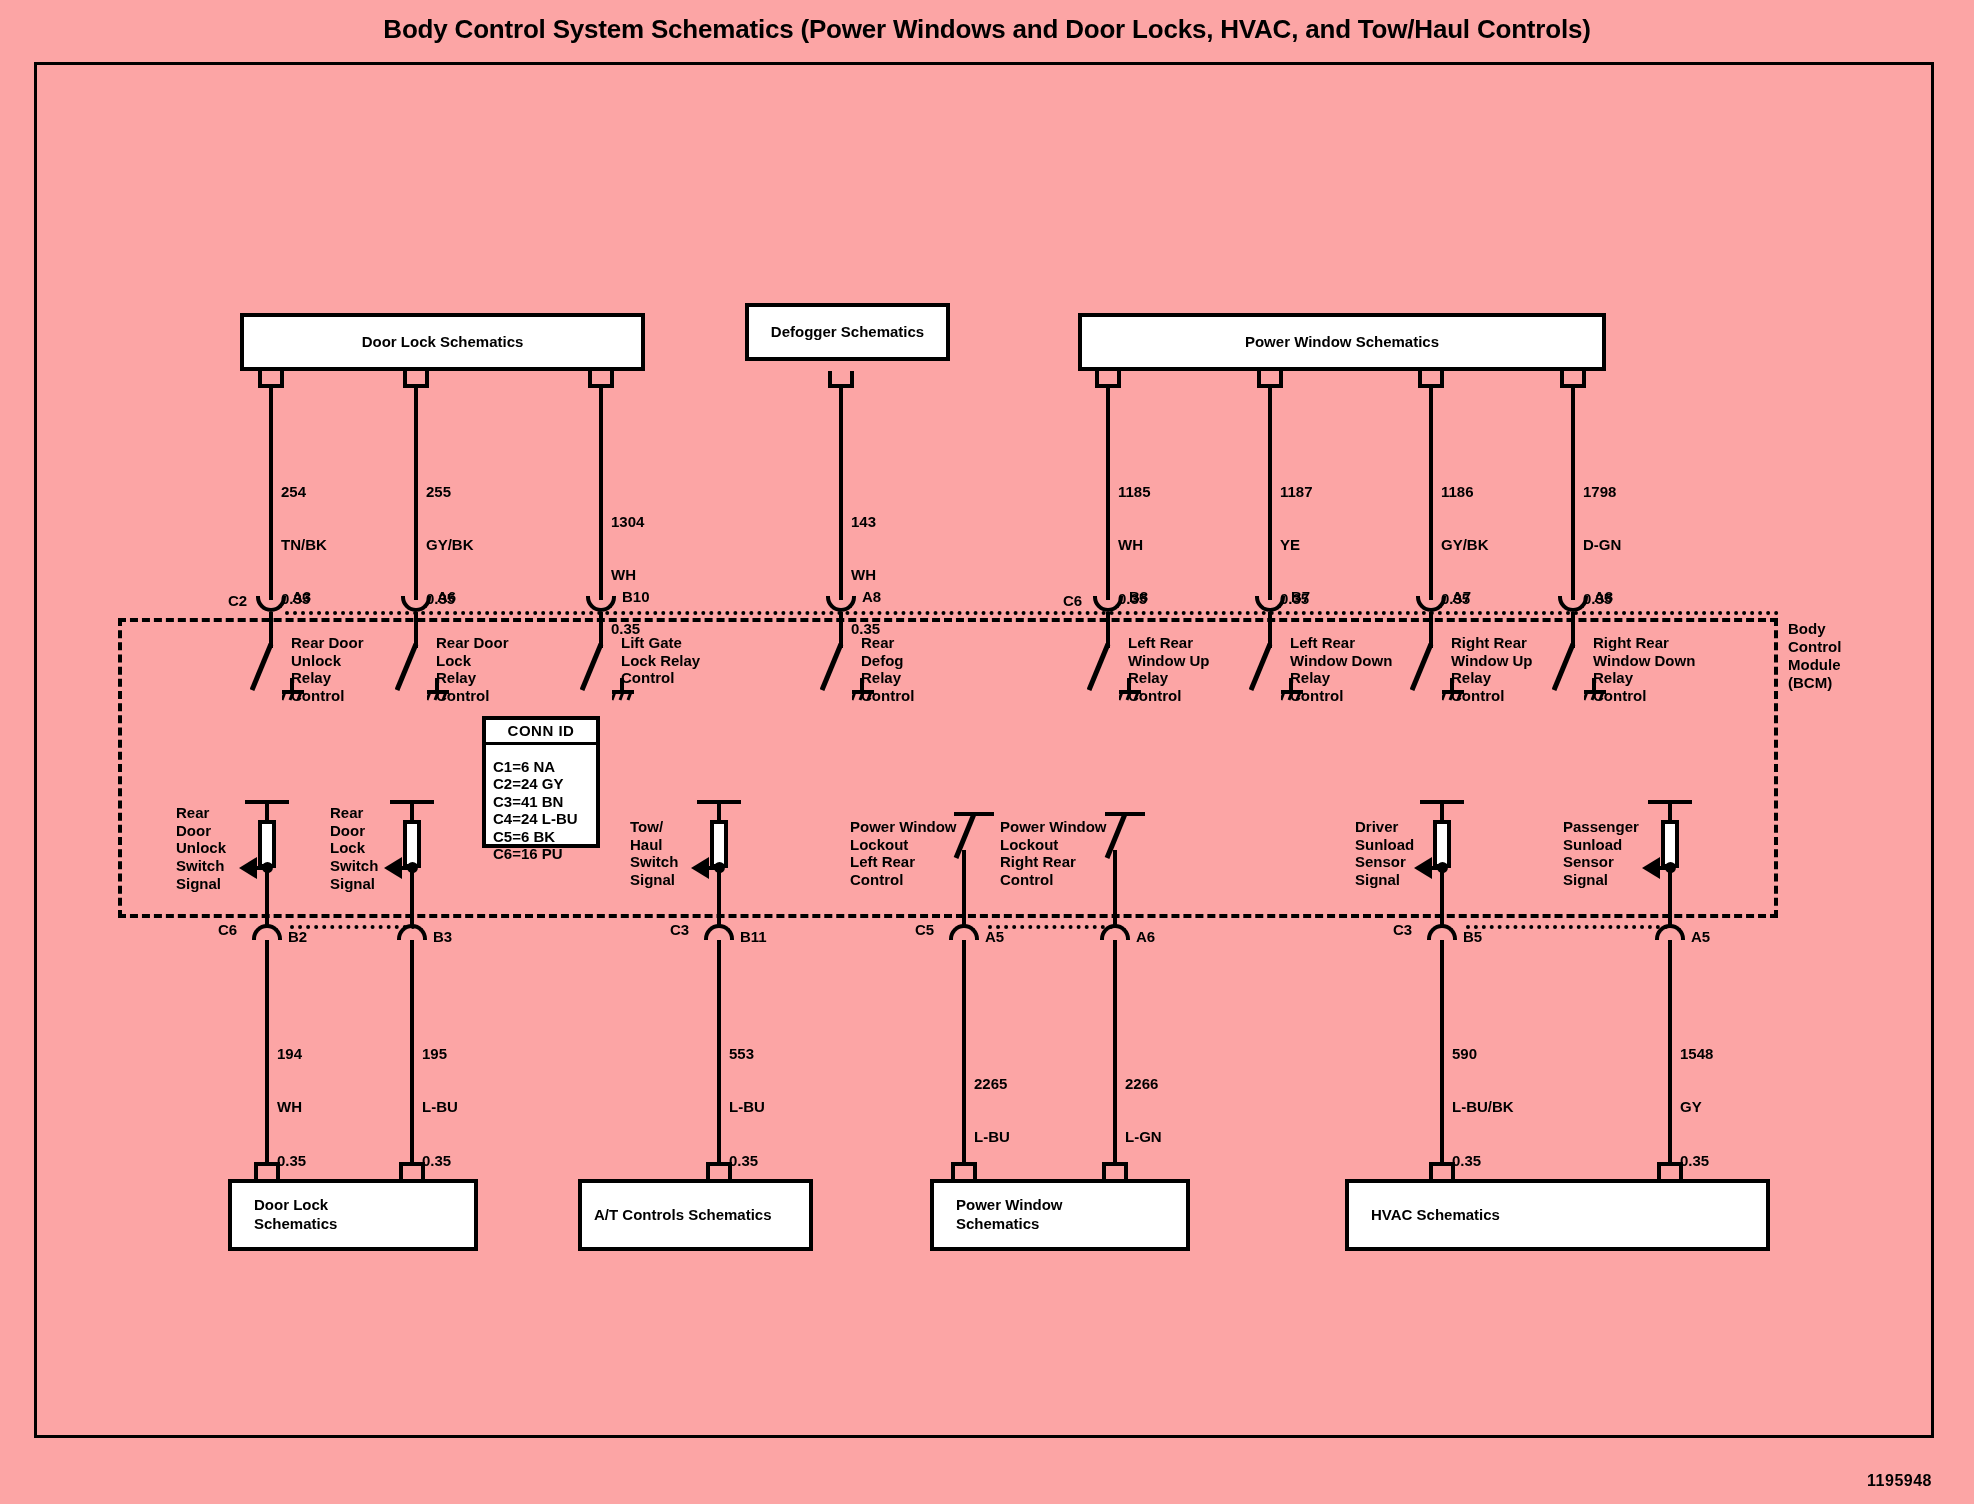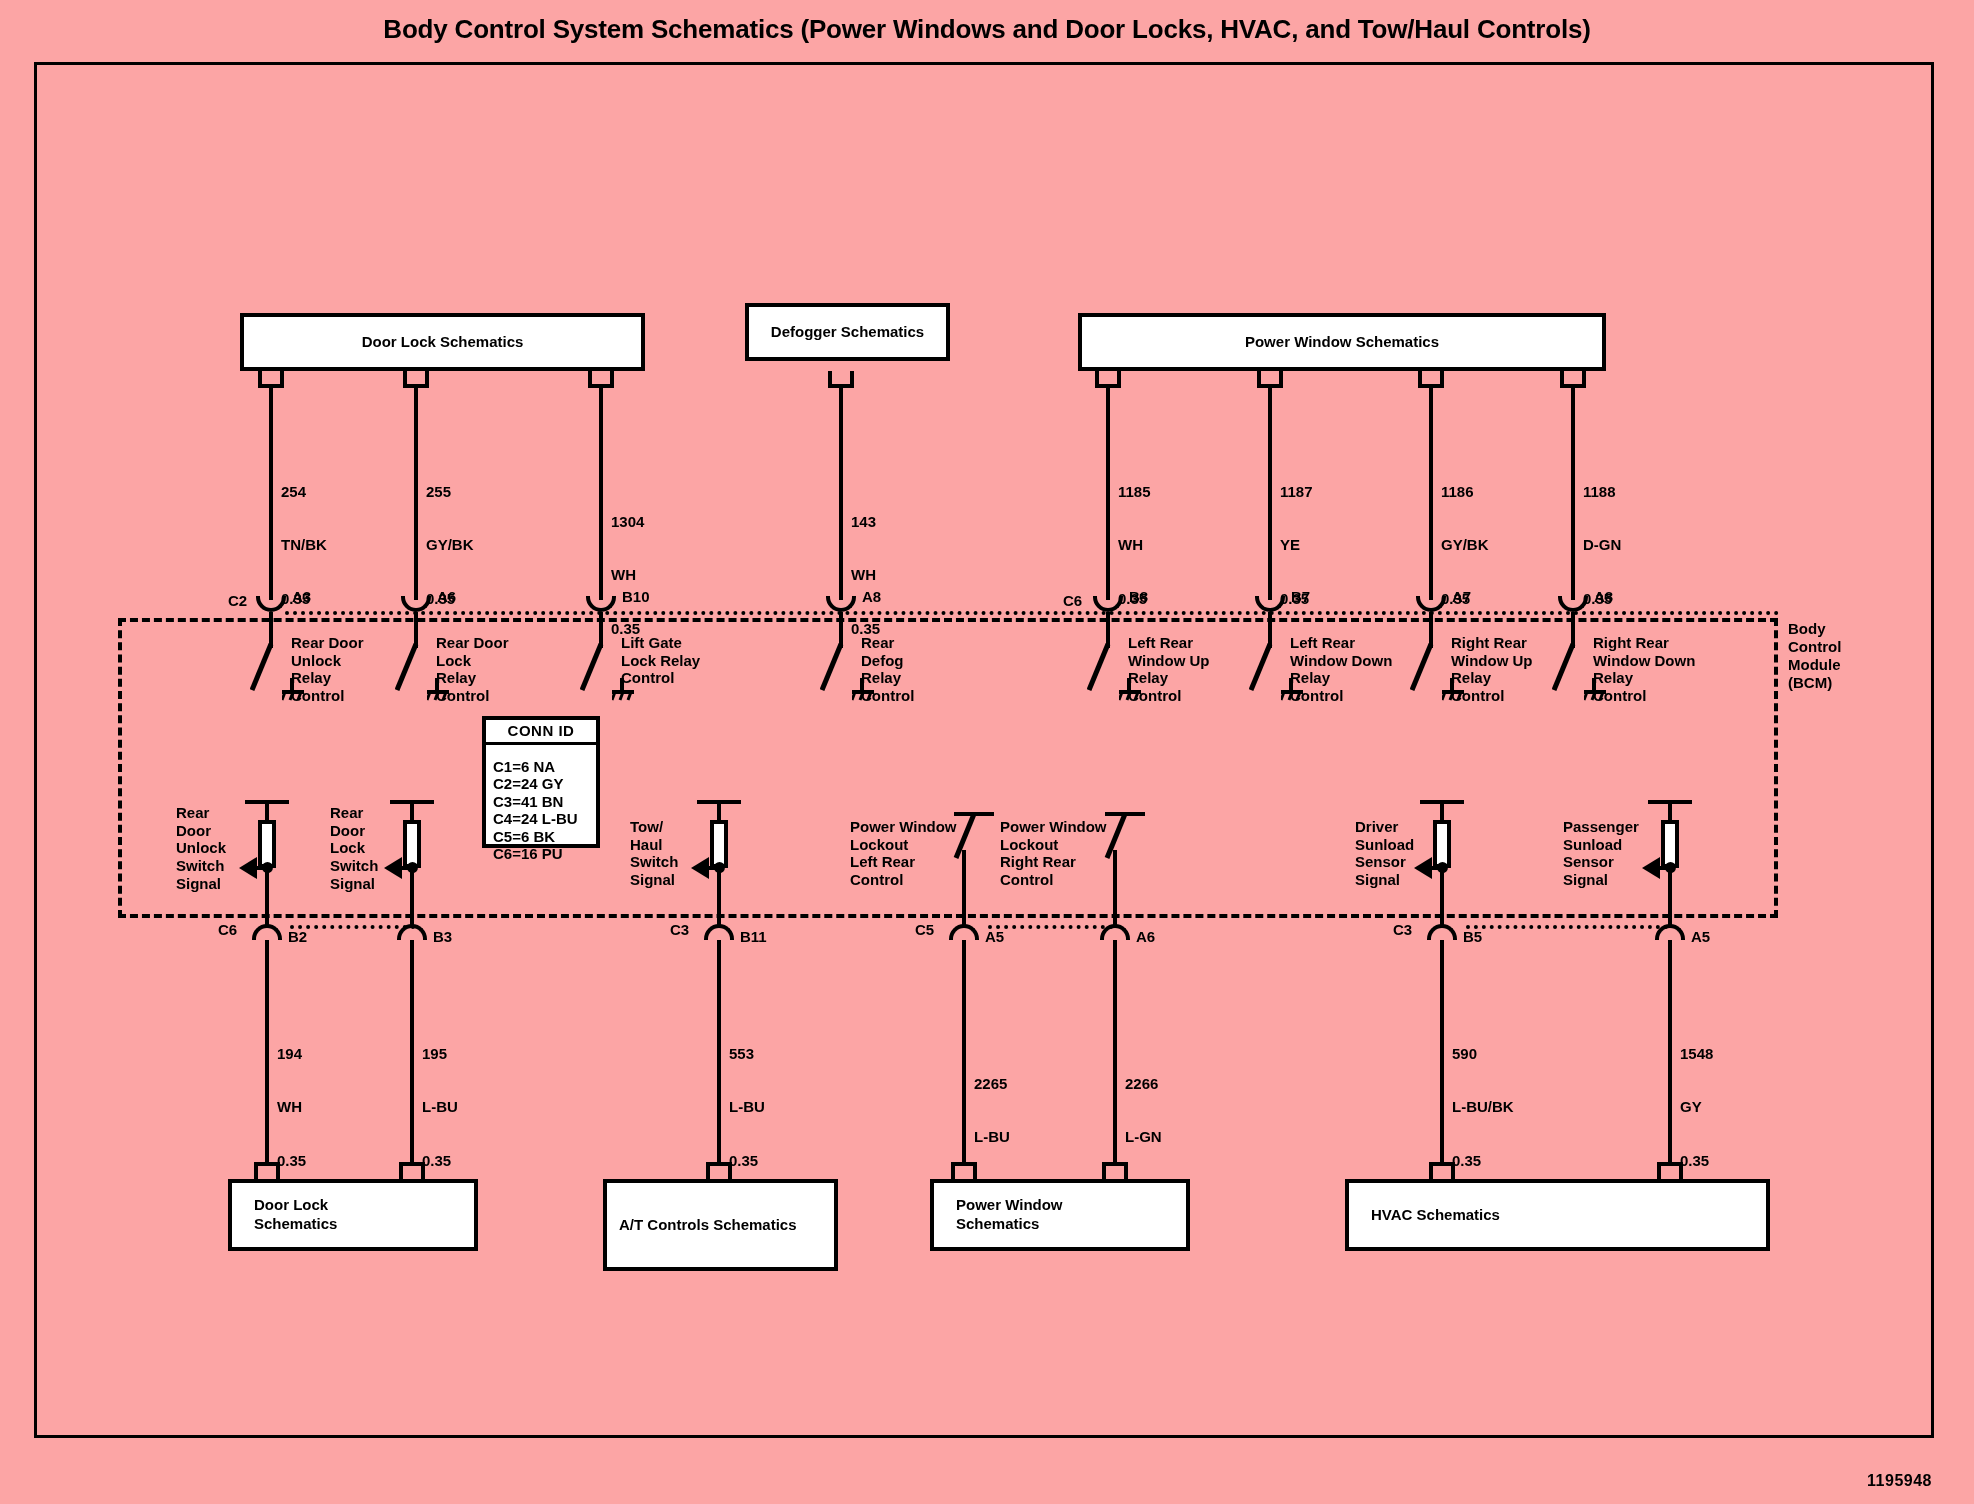--- a/index.html
+++ b/index.html
@@ -270,21 +270,21 @@
     <div>1187</div>
     <div>YE</div>
     <div>0.35</div>
   </div>
   <div class="wlabel" style="left:1441px; top:448px;">
     <div>1186</div>
     <div>GY/BK</div>
     <div>0.35</div>
   </div>
   <div class="wlabel" style="left:1583px; top:448px;">
-    <div>1188</div>
+    <div>1798</div>
     <div>D-GN</div>
     <div>0.35</div>
   </div>
 
   <div class="bcm-box" style="left:118px; top:618px; width:1660px; height:300px;"></div>
   <div class="bcm-label" style="left:1788px; top:620px;">Body
 Control
 Module
 (BCM)</div>
 
@@ -613,21 +613,21 @@
   <div class="stub-down" style="left:706px; top:1162px;"></div>
   <div class="stub-down" style="left:951px; top:1162px;"></div>
   <div class="stub-down" style="left:1102px; top:1162px;"></div>
   <div class="stub-down" style="left:1429px; top:1162px;"></div>
   <div class="stub-down" style="left:1657px; top:1162px;"></div>
 
   <div class="ref-box" style="left:228px; top:1179px; width:250px; height:72px; white-space:pre;">
     <span>Door Lock
 Schematics</span>
   </div>
-  <div class="ref-box" style="left:603px; top:1179px; width:235px; height:92px; white-space:pre;padding-left:12px;">
+  <div class="ref-box" style="left:578px; top:1179px; width:235px; height:72px; white-space:pre;padding-left:12px;">
     <span>A/T Controls Schematics</span>
   </div>
   <div class="ref-box" style="left:930px; top:1179px; width:260px; height:72px; white-space:pre;">
     <span>Power Window
 Schematics</span>
   </div>
   <div class="ref-box" style="left:1345px; top:1179px; width:425px; height:72px; white-space:pre;">
     <span>HVAC Schematics</span>
   </div>
 

